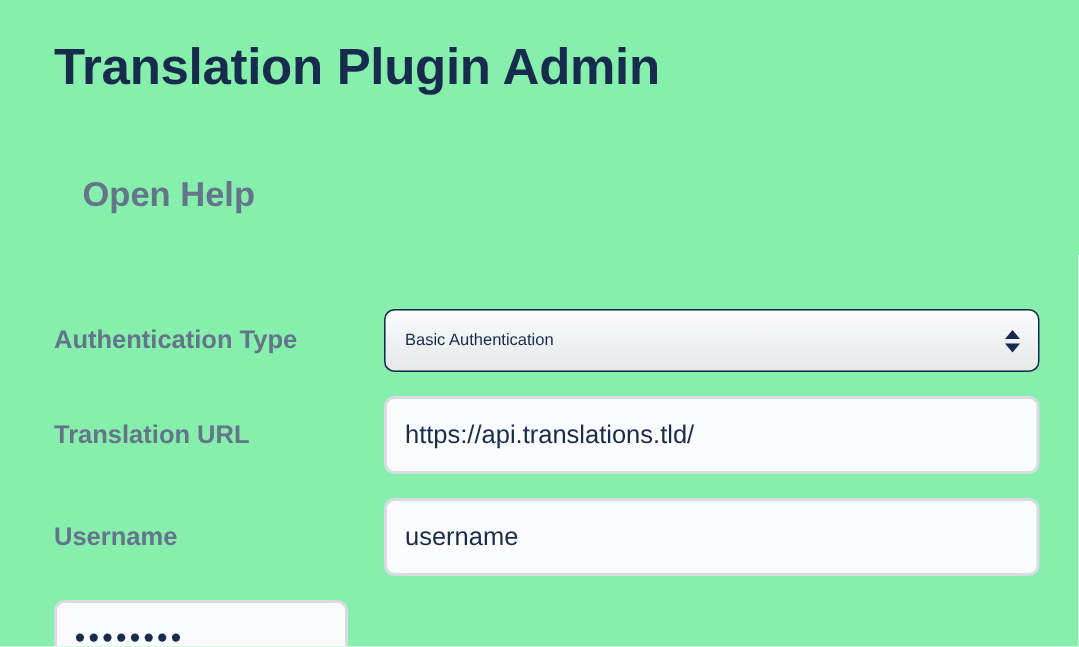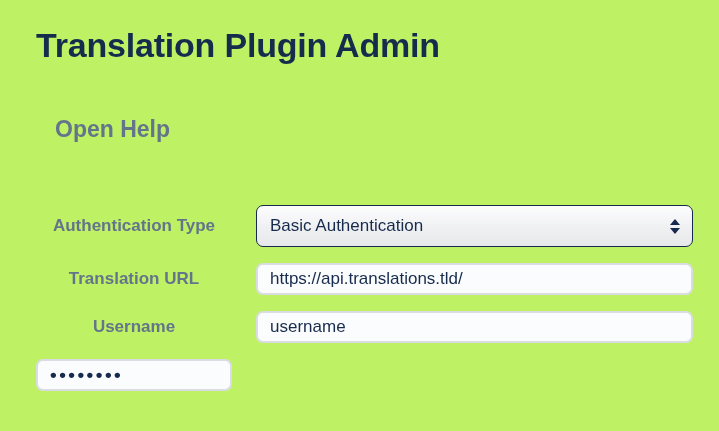--- a/index.html
+++ b/index.html
@@ -7,21 +7,21 @@
     padding: 0;
     background: #ffffff;
     font-family: "Liberation Sans", sans-serif;
   }
   .page {
     width: 719px;
     height: 431px;
     box-sizing: border-box;
     padding: 25px 22px 0 36px;
     overflow: hidden;
-    background: #bef264;
+    background: #86efac;
   }
   .page-title {
     margin: 0;
     font-size: 34px;
     line-height: 41px;
     font-weight: 700;
     letter-spacing: -0.2px;
     color: #172b4d;
   }
   .help-link {
@@ -36,30 +36,30 @@
   }
   .admin-form {
     margin-top: 64px;
     display: grid;
     grid-template-columns: 196px 437px;
     column-gap: 24px;
     row-gap: 16px;
     align-items: center;
   }
   .field-label {
-    text-align: center;
+    text-align: left;
     font-size: 17px;
     font-weight: 600;
     color: #64748b;
     white-space: nowrap;
   }
   .text-input {
     display: block;
     width: 100%;
-    height: 32px;
+    height: 52px;
     box-sizing: border-box;
     border: 2px solid #d9dde3;
     border-radius: 7px;
     background: #fbfcfd;
     padding: 0 12px;
     font-family: inherit;
     font-size: 17px;
     color: #172b4d;
     outline: none;
   }
@@ -77,21 +77,21 @@
     display: flex;
     align-items: center;
     justify-content: space-between;
     padding: 0 12px 0 13px;
     font-size: 17px;
     color: #172b4d;
     cursor: pointer;
     user-select: none;
   }
   .select-value {
-    font-size: 17px;
+    font-size: 11px;
     color: #172b4d;
   }
   .spinner {
     display: flex;
     flex-direction: column;
     align-items: center;
     gap: 3px;
   }
   .tri-up {
     width: 0; height: 0;

